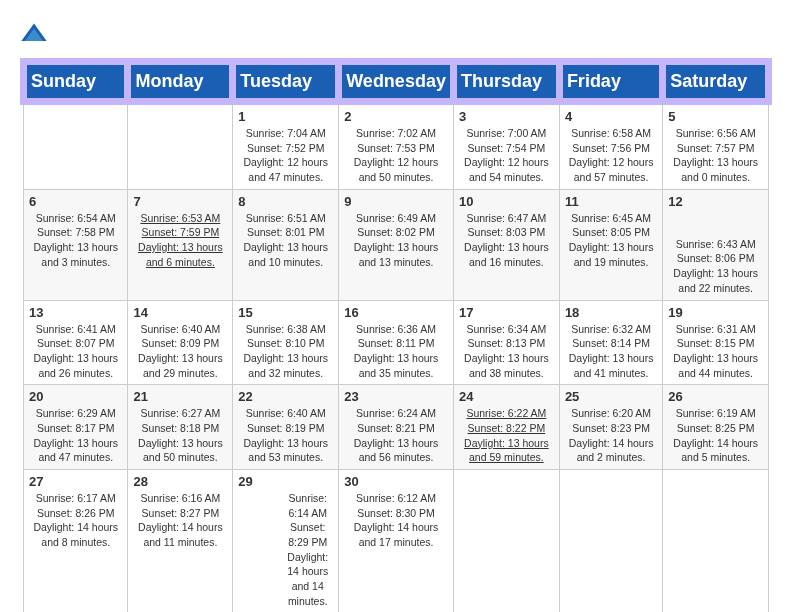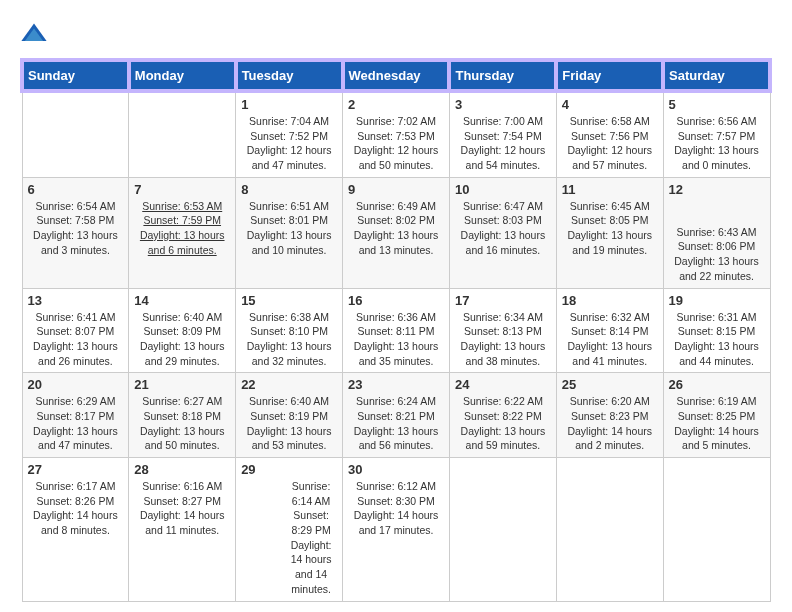--- a/index.html
+++ b/index.html
@@ -55,23 +55,23 @@
     .calendar {
       width: 100%;
       border-collapse: collapse;
       font-size: 11px;
     }
     .calendar th {
       background-color: #1a5fb4;
       color: #fff;
       padding: 6px 4px;
       text-align: left;
-      font-size: 13px;
-      font-weight: bold;
-      border: 4px solid #c4b5fd;
+      font-size: 18px;
+      font-weight: bold;
+      border: 7px solid #c4b5fd;
     }
     .calendar td {
       border: 1px solid #ccc;
       vertical-align: top;
       padding: 4px 5px;
       width: 107px;
       min-height: 80px;
       color: #333;
     }
     .day-number {
@@ -267,21 +267,21 @@
 Daylight: 13 hours and 53 minutes.</div>
         </td>
         <td>
           <div class="day-number">23</div>
           <div class="day-info" style="white-space: pre-line;">Sunrise: 6:24 AM
 Sunset: 8:21 PM
 Daylight: 13 hours and 56 minutes.</div>
         </td>
         <td>
           <div class="day-number">24</div>
-          <div class="day-info" style="white-space: pre-line;">Sunrise: 6:22 AM
+          <div class="day-info" style="white-space: pre-line; text-decoration: underline;">Sunrise: 6:22 AM
 Sunset: 8:22 PM
 Daylight: 13 hours and 59 minutes.</div>
         </td>
         <td>
           <div class="day-number">25</div>
           <div class="day-info" style="white-space: pre-line;">Sunrise: 6:20 AM
 Sunset: 8:23 PM
 Daylight: 14 hours and 2 minutes.</div>
         </td>
         <td>

